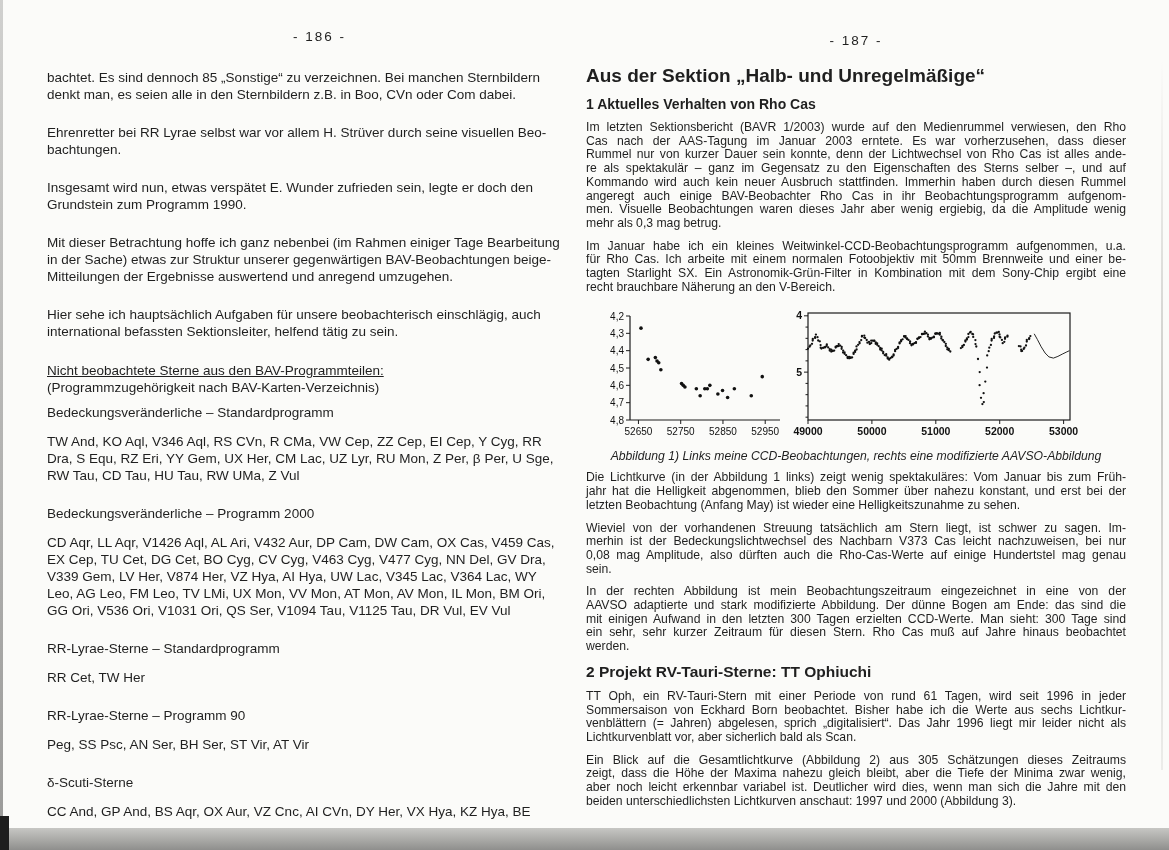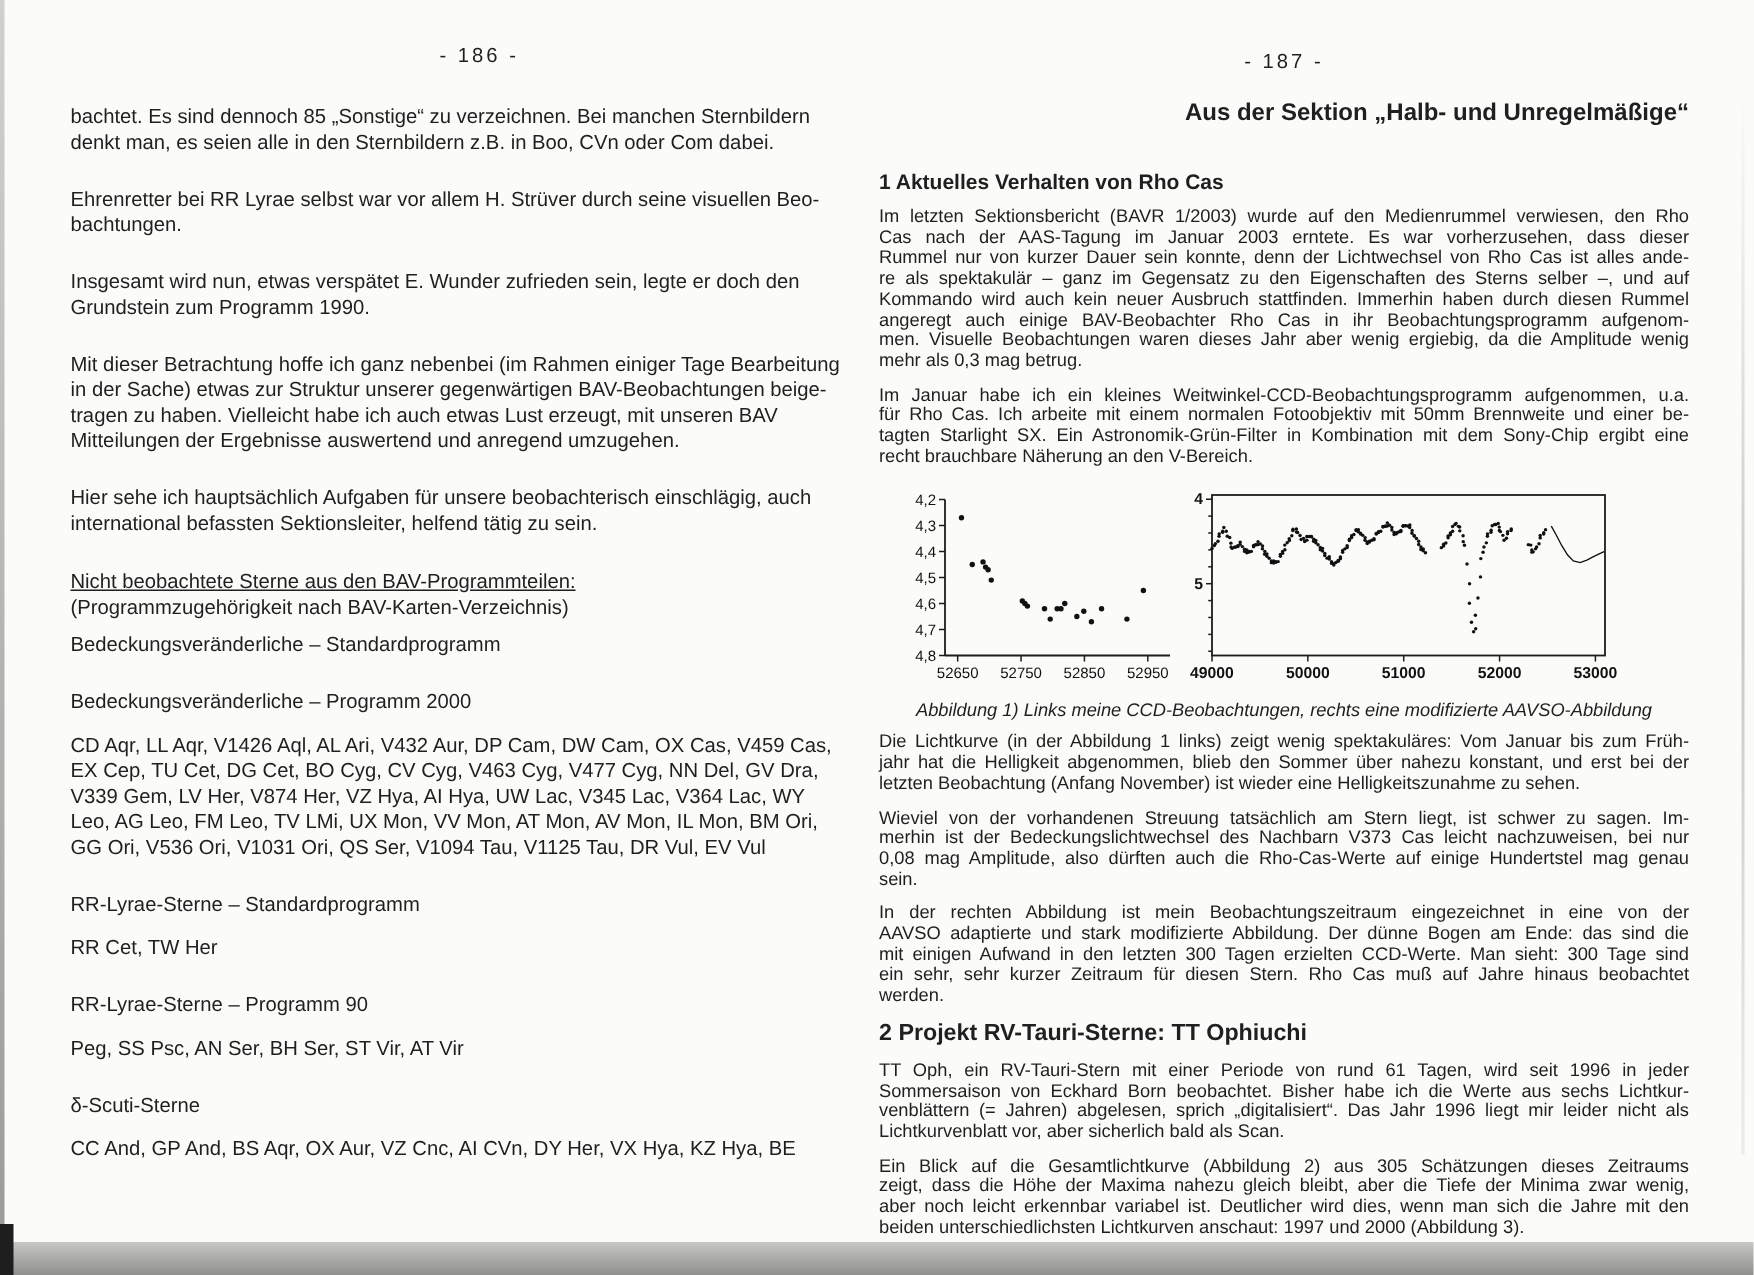--- a/index.html
+++ b/index.html
@@ -28,21 +28,21 @@
   #right-page .para{margin:0 0 9px 0;}
   .line{white-space:normal;}
   .justify .line{text-align:justify;text-align-last:justify;}
   .justify .line-last{text-align-last:left;}
   .list-heading{text-decoration:underline;}
   .list-heading-block{margin:0 0 8px 0;}
   .star-title{margin:0 0 12px 0;}
   .star-lines{margin:0 0 7px 0;}
   .star-section{margin:0 0 21px 0;}
   
-  .doc-title{text-align:right;font-weight:bold;font-size:16px;line-height:19px;margin:0 0 28px 0;}
+  .doc-title{text-align:left;font-weight:bold;font-size:19px;line-height:19px;margin:0 0 11px 0;}
   .sec-heading{font-weight:bold;font-size:14px;line-height:16px;margin:0 0 9px 0;}
   .sec2-heading{font-weight:bold;font-size:15.5px;line-height:18px;margin:3px 0 9px 0;}
   
   .figure-row{display:flex;align-items:flex-start;margin:14px 0 0 18px;height:140px;}
   .figure-row svg{overflow:visible;display:block;}
   #chart-right-wrap{margin-left:4px;}
   .fig-caption{text-align:center;font-size:12.2px;line-height:14px;margin:1px 0 8px 0;font-style:italic;}
   .sp-before-sec2{margin-bottom:12px;}
 </style>
 </head>
@@ -64,35 +64,39 @@
       <div class="line">Ehrenretter bei RR Lyrae selbst war  vor allem H. Strüver durch seine visuellen Beo-</div>
       <div class="line line-last">bachtungen.</div>
     </div>
   <div class="para">
       <div class="line">Insgesamt wird nun, etwas verspätet  E. Wunder zufrieden sein, legte er doch den</div>
       <div class="line line-last">Grundstein zum Programm 1990.</div>
     </div>
   <div class="para">
       <div class="line">Mit dieser Betrachtung hoffe ich ganz nebenbei (im Rahmen einiger Tage Bearbeitung</div>
       <div class="line">in der Sache) etwas zur Struktur unserer gegenwärtigen BAV-Beobachtungen beige-</div>
-      <div class="line">tragen zu haben. Vielleicht habe ich auch etwas Lust erzeugt, mit unseren BAV</div>
       <div class="line line-last">Mitteilungen der Ergebnisse auswertend und anregend umzugehen.</div>
     </div>
   <div class="para" style="margin-bottom:22px">
       <div class="line">Hier sehe ich hauptsächlich Aufgaben für unsere beobachterisch einschlägig, auch</div>
       <div class="line line-last">international  befassten Sektionsleiter,  helfend tätig zu sein.</div>
     </div>
 
   <div class="list-heading-block">
     <div class="line list-heading">Nicht beobachtete Sterne aus den BAV-Programmteilen:</div>
     <div class="line">(Programmzugehörigkeit nach BAV-Karten-Verzeichnis)</div>
   </div>
 
   <div class="star-section">
     <div class="star-title">Bedeckungsveränderliche – Standardprogramm</div>
+    <div class="star-lines">
+        <div class="line">TW And, KO Aql, V346 Aql, RS CVn, R CMa, VW Cep, ZZ Cep, EI Cep, Y Cyg, RR</div>
+        <div class="line">Dra, S Equ, RZ Eri, YY Gem, UX Her, CM Lac, UZ Lyr, RU Mon, Z Per, β Per, U Sge,</div>
+        <div class="line line-last">RW Tau, CD Tau, HU Tau, RW UMa, Z Vul</div>
+      </div>
   </div>
   <div class="star-section">
     <div class="star-title">Bedeckungsveränderliche – Programm 2000</div>
     <div class="star-lines">
         <div class="line">CD Aqr, LL Aqr, V1426 Aql, AL Ari, V432 Aur, DP Cam, DW Cam, OX Cas, V459 Cas,</div>
         <div class="line">EX Cep, TU Cet, DG Cet, BO Cyg, CV Cyg, V463 Cyg, V477 Cyg, NN Del, GV Dra,</div>
         <div class="line">V339 Gem, LV Her, V874 Her, VZ Hya, AI Hya, UW Lac, V345 Lac, V364 Lac, WY</div>
         <div class="line">Leo, AG Leo, FM Leo, TV LMi, UX Mon, VV Mon, AT Mon, AV Mon, IL Mon, BM Ori,</div>
         <div class="line line-last">GG Ori, V536 Ori, V1031 Ori, QS Ser, V1094 Tau, V1125 Tau, DR Vul, EV Vul</div>
       </div>
@@ -440,21 +444,21 @@
           <circle cx="242.38048780487804" cy="28.089473684210542" r="1.15" fill="#111"></circle>
           <polyline points="246.2,25.8 249.4,31.5 253.2,38.8 257.1,45.0 260.9,48.9 265.4,50.1 269.9,48.4 274.3,46.1 278.8,43.9 281.4,42.7" fill="none" stroke="#111" stroke-width="0.9"></polyline>
         </svg>
     </div>
   </div>
   <div class="fig-caption">Abbildung 1) Links meine CCD-Beobachtungen, rechts eine modifizierte AAVSO-Abbildung</div>
 
   <div class="para justify">
       <div class="line">Die Lichtkurve (in der Abbildung 1 links) zeigt wenig spektakuläres: Vom Januar bis zum Früh-</div>
       <div class="line">jahr hat die Helligkeit abgenommen, blieb den Sommer über nahezu konstant, und erst bei der</div>
-      <div class="line line-last">letzten Beobachtung (Anfang November) ist wieder eine Helligkeitszunahme zu sehen.</div>
+      <div class="line line-last">letzten Beobachtung (Anfang May) ist wieder eine Helligkeitszunahme zu sehen.</div>
     </div>
   <div class="para justify">
       <div class="line">Wieviel von der vorhandenen Streuung tatsächlich am Stern liegt, ist schwer zu sagen. Im-</div>
       <div class="line">merhin ist der Bedeckungslichtwechsel des Nachbarn V373 Cas leicht nachzuweisen, bei nur</div>
       <div class="line">0,08 mag Amplitude, also dürften auch die Rho-Cas-Werte auf einige Hundertstel mag genau</div>
       <div class="line line-last">sein.</div>
     </div>
   <div class="para justify sp-before-sec2">
       <div class="line">In der rechten Abbildung ist mein Beobachtungszeitraum eingezeichnet in eine von der</div>
       <div class="line">AAVSO adaptierte und stark modifizierte Abbildung. Der dünne Bogen am Ende: das sind die</div>

